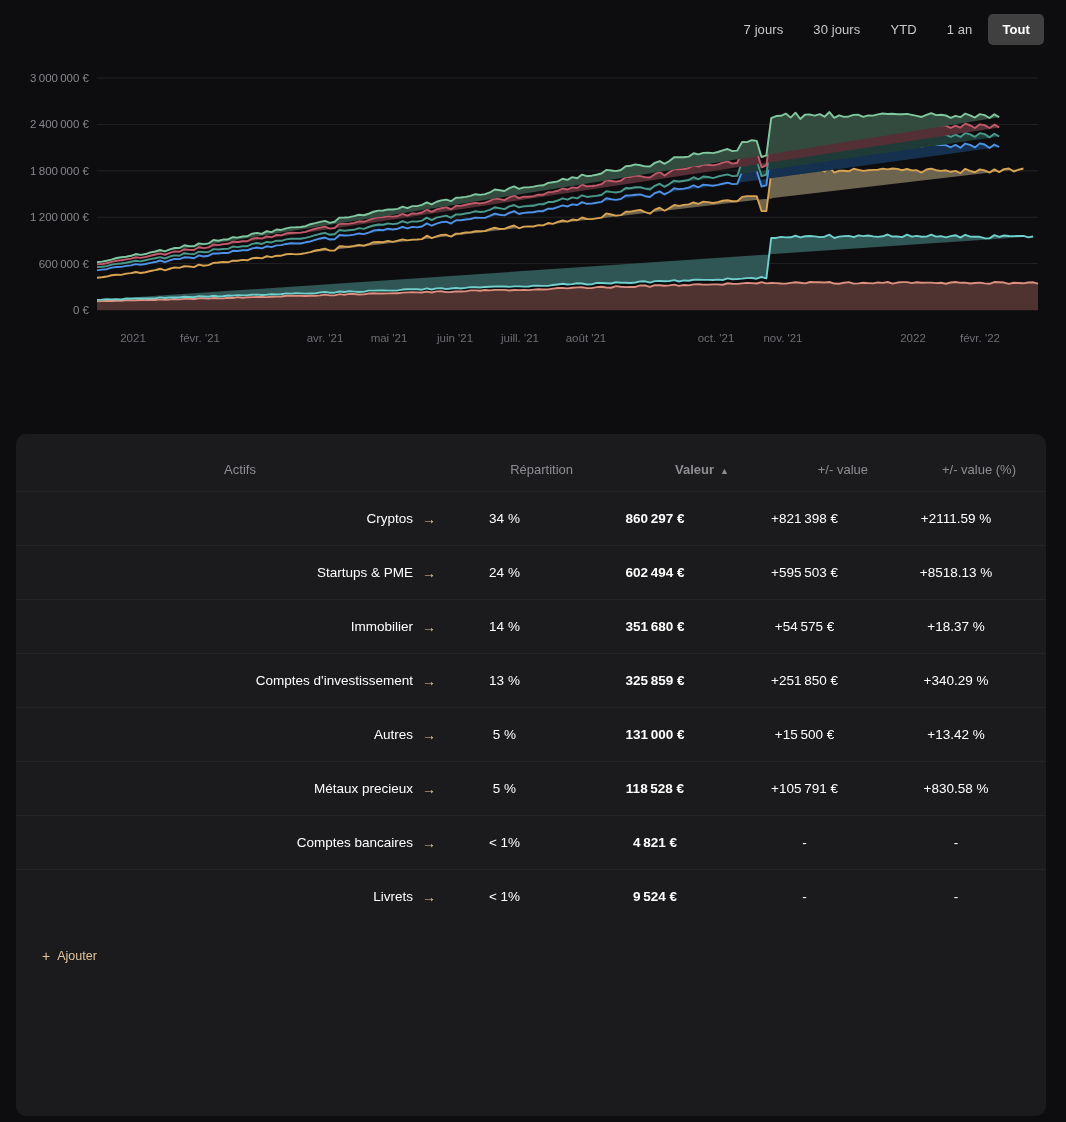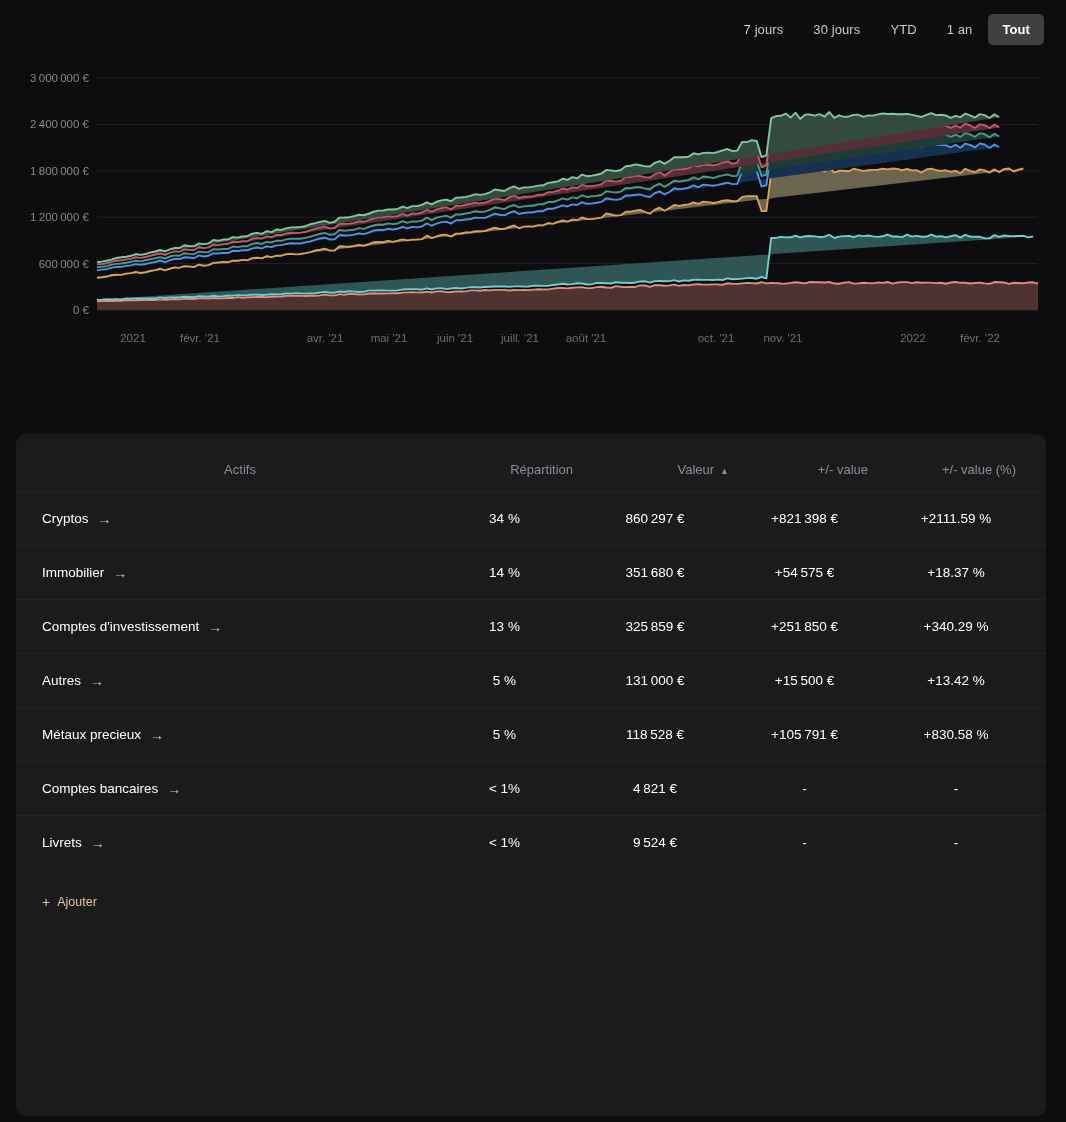--- a/index.html
+++ b/index.html
@@ -40,30 +40,30 @@
   .tbl { width:100%; border-collapse:collapse; table-layout:fixed; }
   .tbl th {
     font-size:13px; font-weight:normal; color:#8d8d93;
     padding:28px 0 14px 0; text-align:right; vertical-align:middle;
   }
   .tbl th.c-name { text-align:center; padding-left:28px; }
   .tbl td {
     padding:19px 0; text-align:center; vertical-align:middle;
     font-size:13.5px; color:#ffffff;
   }
-  .tbl td.c-name { text-align:left; padding-left:26px; }
+  .tbl td.c-name { text-align:right; padding-left:26px; }
   .tbl tbody tr { border-top:1px solid #242426; }
   .tbl tbody tr:first-child { border-top:1px solid #242426; }
   .col-name  { width:420px; }
   .col-rep   { width:145px; }
   .col-val   { width:160px; }
   .col-pv    { width:155px; }
   .col-pvp   { width:150px; }
   th.c-rep, td.c-rep { padding-right:8px;margin-top:28px; }
-  th.c-val, td.c-val { padding-right:12px; }
+  th.c-val, td.c-val { padding-right:12px;font-weight:bold; }
   th.c-pv,  td.c-pv  { padding-right:28px; }
   th.c-pvp, td.c-pvp { padding-right:30px; }
 
   .asset-link {
     color:#ffffff; text-decoration:none; cursor:pointer;
     display:inline-flex; align-items:center; gap:9px;
     font-size:13.5px;
   }
   .arrow-ico { color:#e2c49a; font-size:14px; line-height:1; display:inline-block; }
   .gain { color:#53c08d; }
@@ -160,20 +160,30 @@
                 <span>Cryptos</span>
                 <span class="arrow-ico">→</span>
               </a></td>
             <td class="c-rep">34 %</td>
             <td class="c-val">860 297 €</td>
             <td class="c-pv gain">+821 398 €</td>
             <td class="c-pvp gain">+2111.59 %</td>
           </tr>
           <tr>
             <td class="c-name"><a class="asset-link" href="#">
+                <span>Startups &amp; PME</span>
+                <span class="arrow-ico">→</span>
+              </a></td>
+            <td class="c-rep">24 %</td>
+            <td class="c-val">602 494 €</td>
+            <td class="c-pv gain">+595 503 €</td>
+            <td class="c-pvp gain">+8518.13 %</td>
+          </tr>
+          <tr>
+            <td class="c-name"><a class="asset-link" href="#">
                 <span>Immobilier</span>
                 <span class="arrow-ico">→</span>
               </a></td>
             <td class="c-rep">14 %</td>
             <td class="c-val">351 680 €</td>
             <td class="c-pv gain">+54 575 €</td>
             <td class="c-pvp gain">+18.37 %</td>
           </tr>
           <tr>
             <td class="c-name"><a class="asset-link" href="#">

